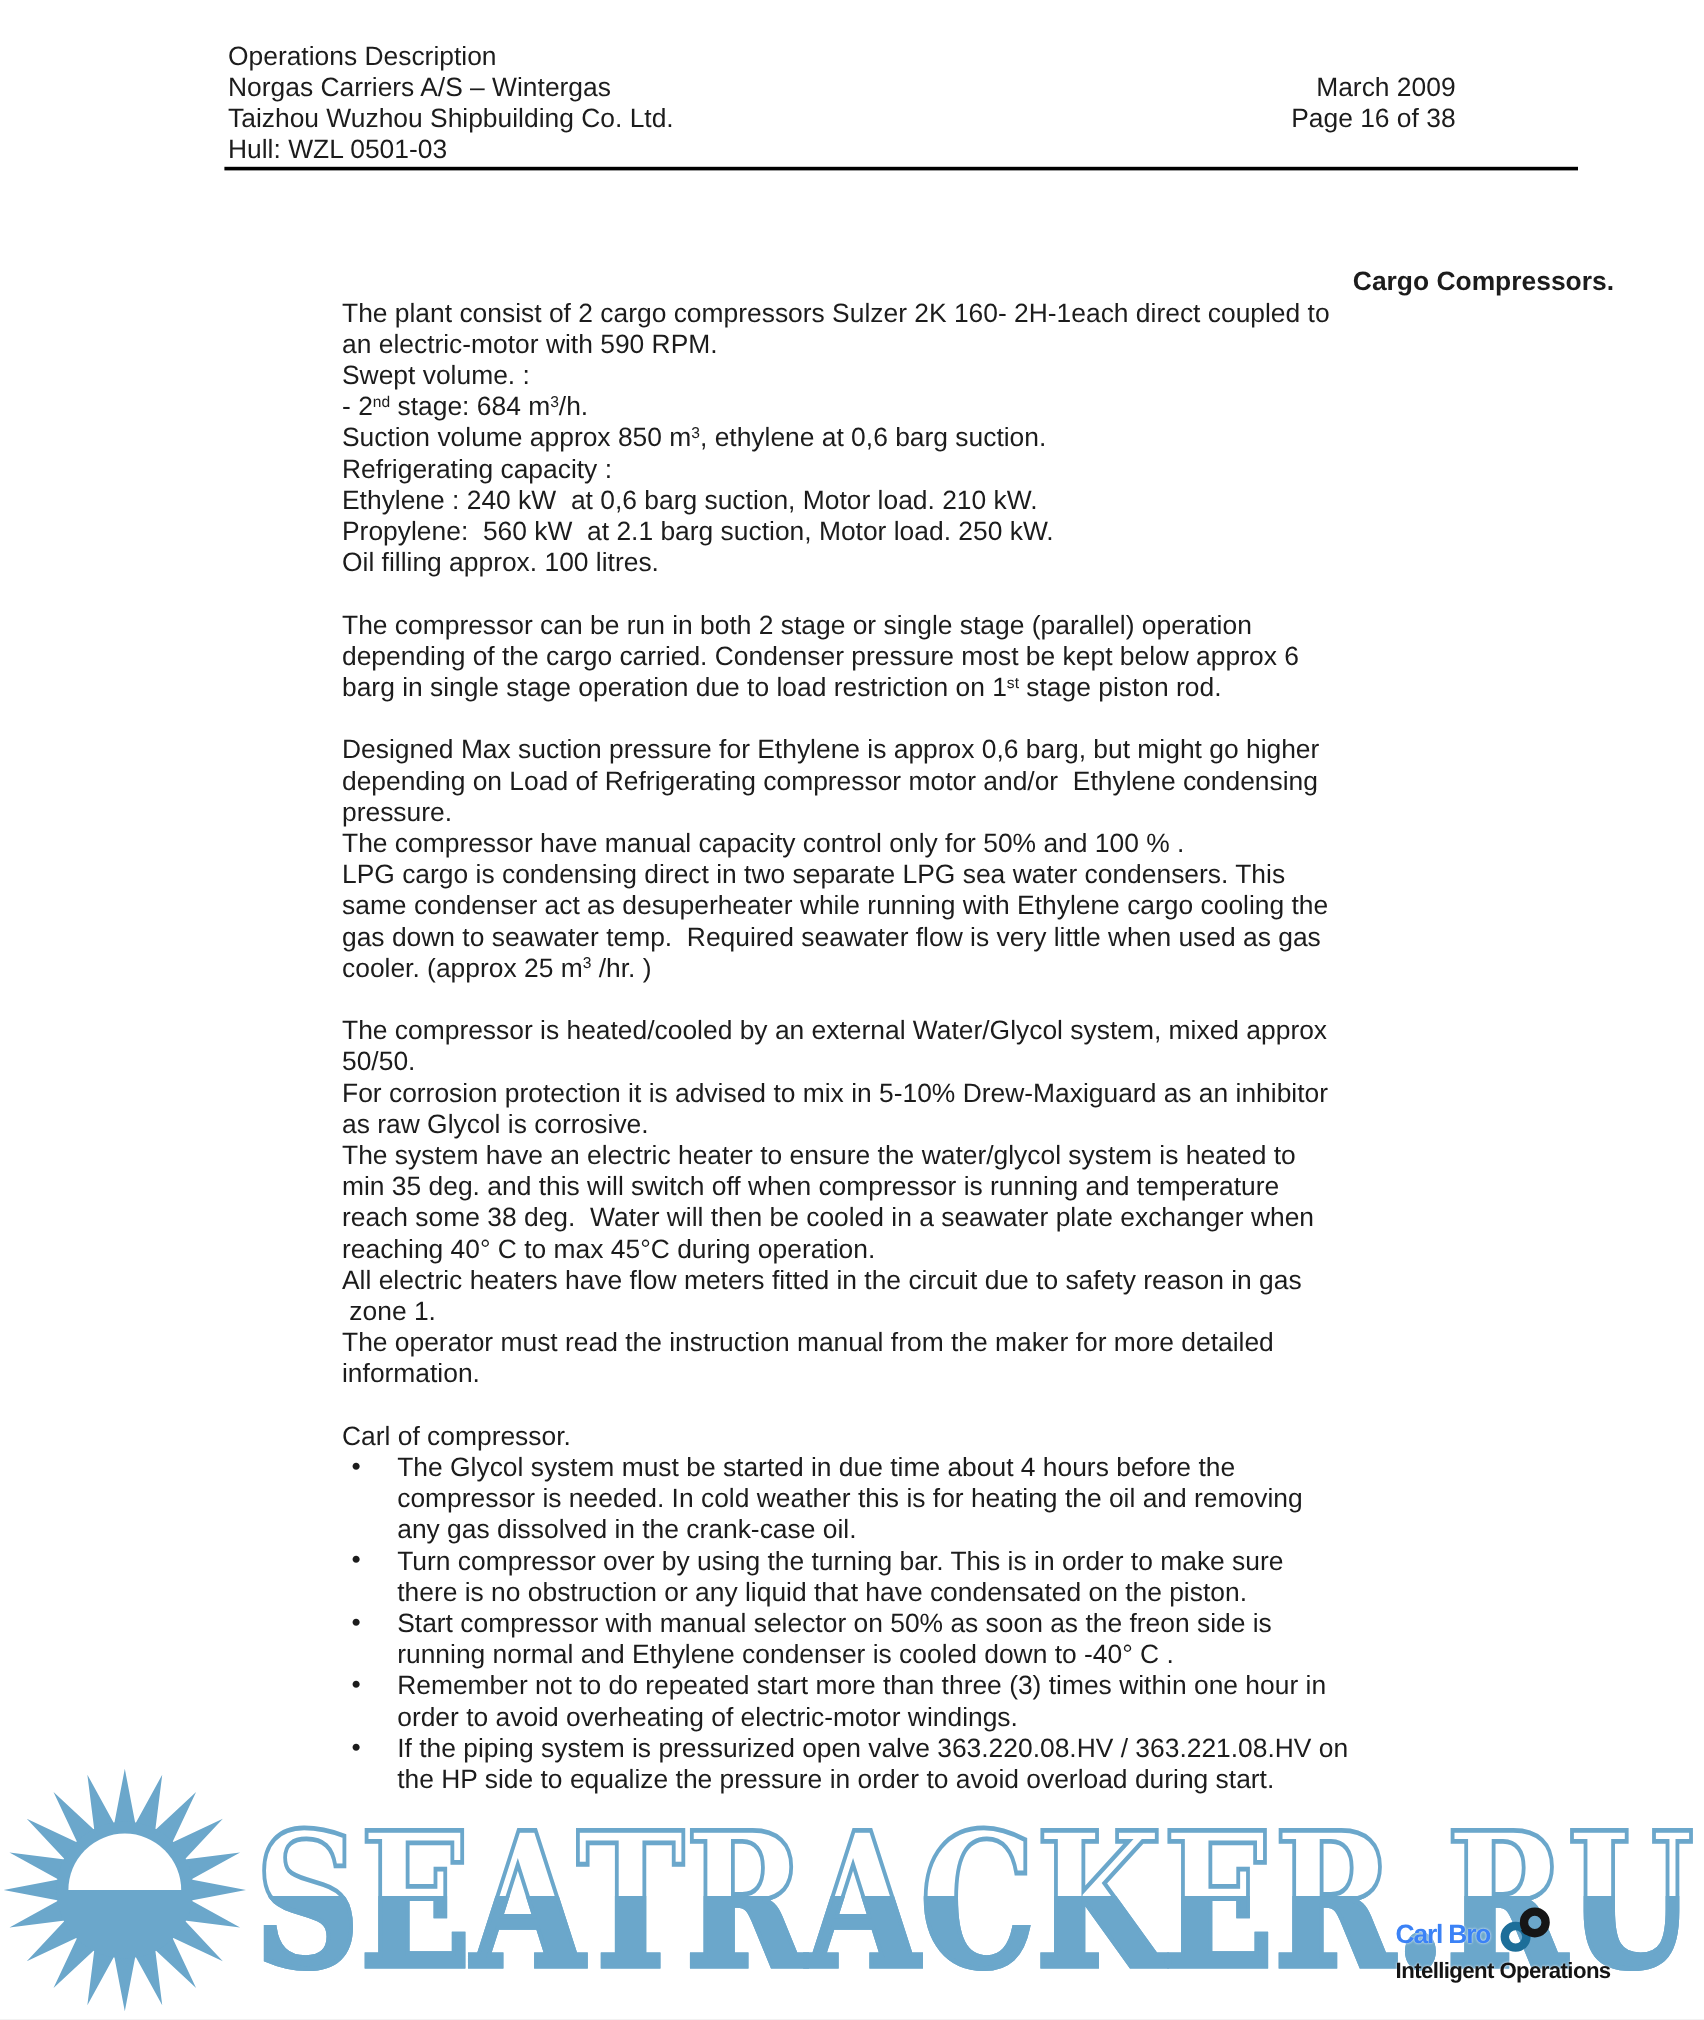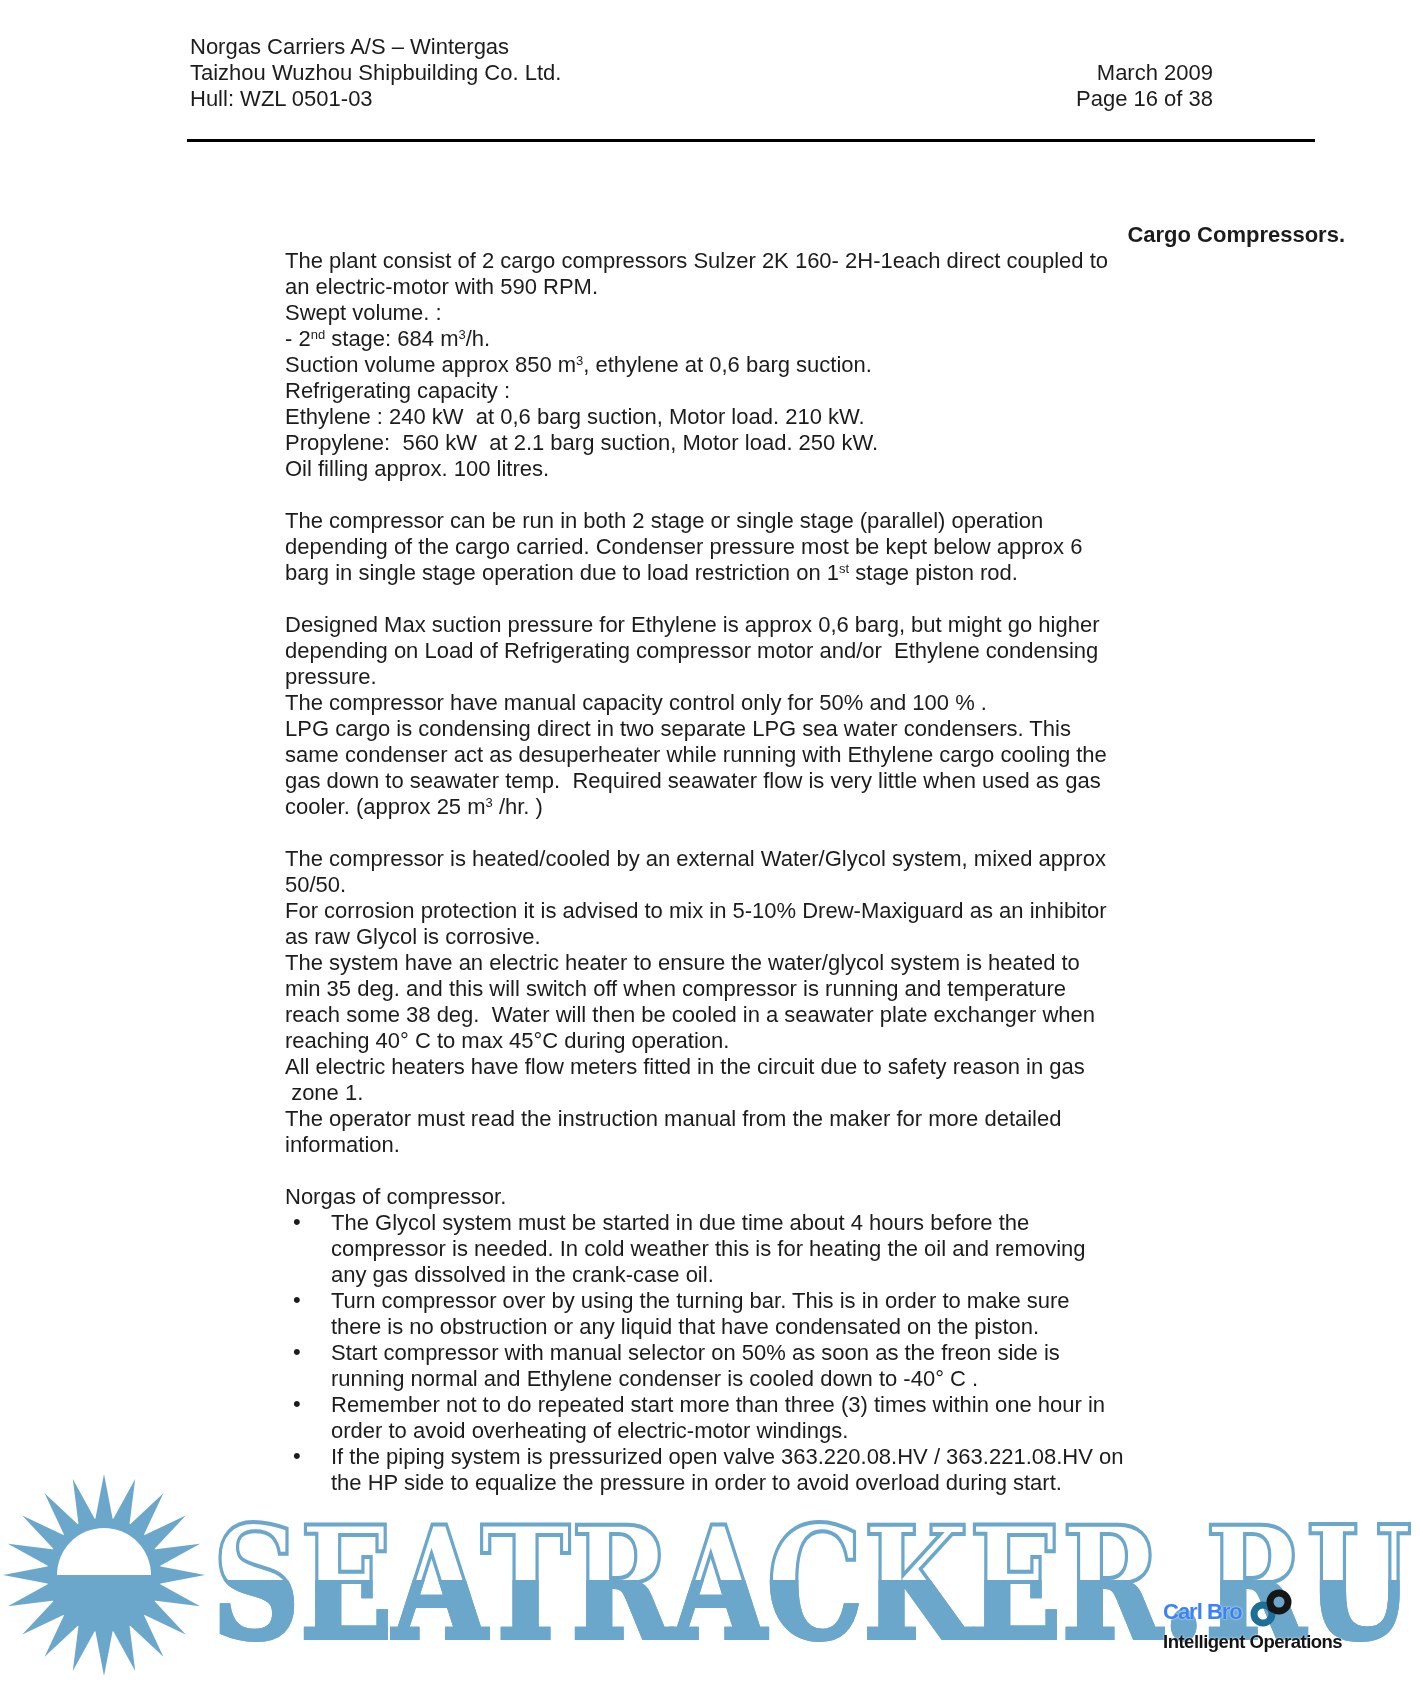--- a/index.html
+++ b/index.html
@@ -40,20 +40,21 @@
     text-shadow:0 0 2px #fff;
   }
   .carlbro svg{margin-left:4px;margin-top:-6px;}
 </style>
 </head>
 <body>
 
 <div class="page">
 
   <div class="hdr-left">
+    <div>Operations Description</div>
     <div>Norgas Carriers A/S – Wintergas</div>
     <div>Taizhou Wuzhou Shipbuilding Co. Ltd.</div>
     <div>Hull: WZL 0501-03</div>
   </div>
   <div class="hdr-right">
     <div>March 2009</div>
     <div>Page 16 of 38</div>
   </div>
   <div class="hdr-rule"></div>
 
@@ -84,21 +85,21 @@
       <div class="para para">For corrosion protection it is advised to mix in 5-10% Drew-Maxiguard as an inhibitor
 as raw Glycol is corrosive.</div>
       <div class="para para">The system have an electric heater to ensure the water/glycol system is heated to
 min 35 deg. and this will switch off when compressor is running and temperature
 reach some 38 deg.  Water will then be cooled in a seawater plate exchanger when
 reaching 40° C to max 45°C during operation.</div>
       <div class="para para">All electric heaters have flow meters fitted in the circuit due to safety reason in gas
  zone 1.</div>
       <div class="para para">The operator must read the instruction manual from the maker for more detailed
 information.</div>
-      <div class="para para gap">Norgas of compressor.</div>
+      <div class="para para gap">Carl of compressor.</div>
       <div class="bullet"><span class="dot">•</span><span>The Glycol system must be started in due time about 4 hours before the
 compressor is needed. In cold weather this is for heating the oil and removing
 any gas dissolved in the crank-case oil.</span></div>
       <div class="bullet"><span class="dot">•</span><span>Turn compressor over by using the turning bar. This is in order to make sure
 there is no obstruction or any liquid that have condensated on the piston.</span></div>
       <div class="bullet"><span class="dot">•</span><span>Start compressor with manual selector on 50% as soon as the freon side is
 running normal and Ethylene condenser is cooled down to -40° C .</span></div>
       <div class="bullet"><span class="dot">•</span><span>Remember not to do repeated start more than three (3) times within one hour in
 order to avoid overheating of electric-motor windings.</span></div>
       <div class="bullet"><span class="dot">•</span><span>If the piping system is pressurized open valve 363.220.08.HV / 363.221.08.HV on

